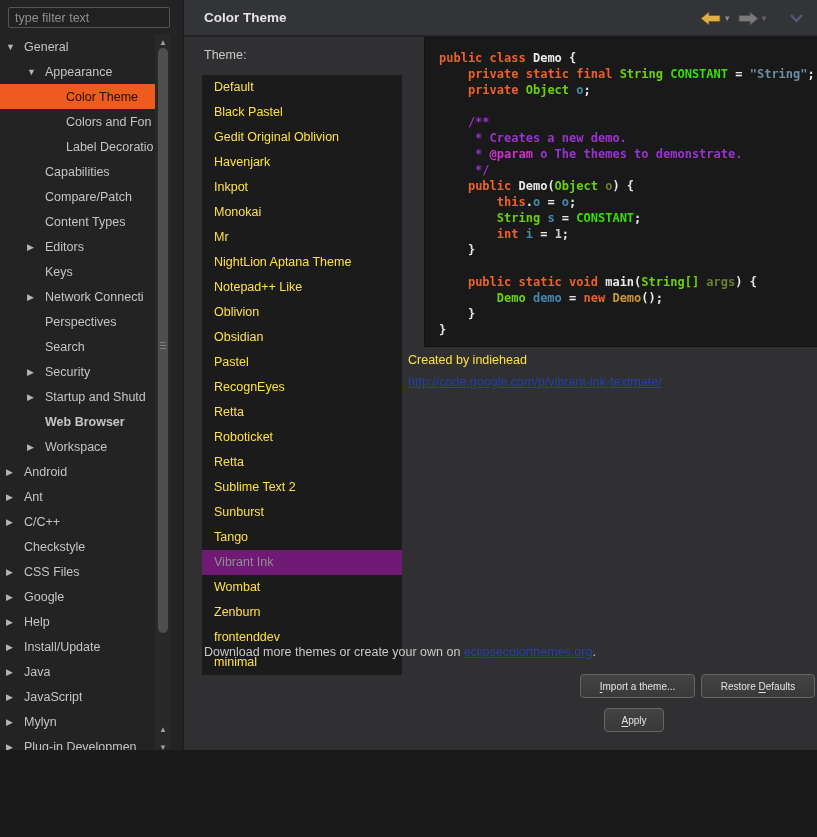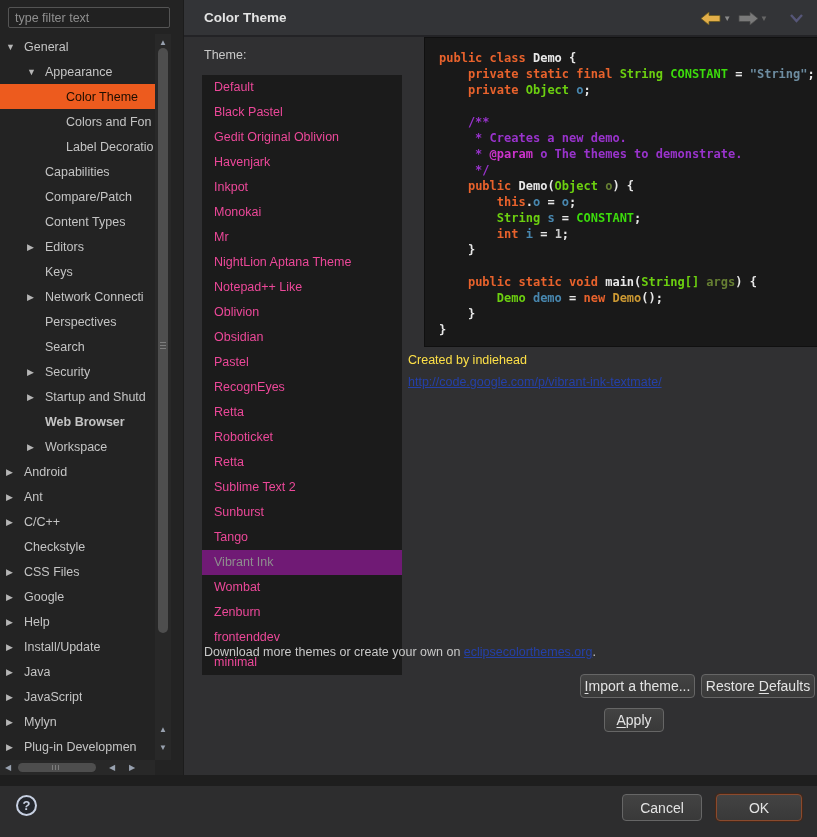--- a/index.html
+++ b/index.html
@@ -1,18 +1,18 @@
 <!DOCTYPE html>
 <html><head>
 <meta charset="utf-8">
 <style>
   * { margin:0; padding:0; box-sizing:border-box; }
   html,body { background:#1a1a1a; }
   body { font-family:"Liberation Sans", sans-serif; }
-  .app { position:relative; width:817px; height:837px; background:#2a2a2a; overflow:hidden; }
+  .app { position:relative; width:817px; height:750px; background:#2a2a2a; overflow:hidden; }
 
   
   .left-panel { position:absolute; left:0; top:0; width:183px; height:775px; background:#232323; }
   .filter-input { position:absolute; left:8px; top:7px; width:162px; height:21px;
     background:#212121; border:1px solid #545454; border-radius:2px; color:#cfcfcf;
     font-size:12.5px; padding:0 6px; font-family:"Liberation Sans", sans-serif; }
   .filter-input::placeholder { color:#8f8f8f; }
   .tree { position:absolute; left:0; top:34px; width:155px; height:726px; overflow:hidden; }
   .tree-row { display:flex; align-items:center; height:25px; color:#c4c4c4; font-size:12.5px; white-space:nowrap; cursor:default; }
   .tree-row.selected { background:#ed5b1e; color:#1d0e00; }
@@ -36,35 +36,35 @@
   .pane-header { position:absolute; left:0; top:0; width:100%; height:37px; background:#333437; border-bottom:2px solid #232326; display:flex; align-items:center; }
   .pane-title { color:#e4e4e4; font-size:13.5px; font-weight:bold; margin-left:20px; }
   .nav-icons { position:absolute; right:13px; top:0; height:37px; display:flex; align-items:center; gap:7px; }
   .nav-group { display:flex; align-items:center; gap:2px; }
   .dd-tri { font-size:8px; color:#8a8a8a; }
   .dd-tri.dim { color:#666; }
   .chevron-wrap { margin-left:14px; display:flex; align-items:center; }
 
   .theme-label { position:absolute; left:20px; top:48px; color:#c9c9c9; font-size:12.5px; }
   .theme-list { position:absolute; left:18px; top:75px; width:200px; height:600px; background:#1b1b1b; overflow:hidden; }
-  .theme-item { height:25px; line-height:25px; padding-left:12px; color:#ec4899; font-size:12.5px; cursor:default; white-space:nowrap; }
+  .theme-item { height:25px; line-height:25px; padding-left:12px; color:#fde047; font-size:12.5px; cursor:default; white-space:nowrap; }
   .theme-item.selected { background:#701a75; color:#8e8e8e; }
 
   .preview { position:absolute; left:240px; top:37px; width:398px; height:310px; background:#191919; border:1px solid #101010; overflow:hidden; padding:12px 0 0 14px; }
   .code-line { font-family:"DejaVu Sans Mono", monospace; font-size:12px; font-weight:bold; line-height:16px; white-space:pre; }
 
   .created-by { position:absolute; left:224px; top:353px; color:#fde047; font-size:12.5px; }
   .theme-link { position:absolute; left:224px; top:375px; font-size:12.5px; text-decoration:underline; cursor:pointer; }
 
   .download-line { position:absolute; left:20px; top:645px; font-size:12.5px; color:#c9c9c9; white-space:nowrap; }
   .download-line a { text-decoration:underline; cursor:pointer; }
 
   .btn { position:absolute; display:flex; align-items:center; justify-content:center;
     background:linear-gradient(#434343,#393939); border:1px solid #666666; border-radius:4px;
-    color:#e3e3e3; font-size:14px; cursor:pointer; }
+    color:#e3e3e3; font-size:10px; cursor:pointer; }
   .btn u { text-decoration:underline; text-underline-offset:2px; }
   .btn-import { left:396px; top:674px; width:115px; height:24px; }
   .btn-restore { left:517px; top:674px; width:114px; height:24px; }
   .btn-apply { left:420px; top:708px; width:60px; height:24px; }
 
   
   .dark-strip { position:absolute; left:0; top:775px; width:817px; height:11px; background:#1e1e1e; }
   .footer { position:absolute; left:0; top:786px; width:817px; height:51px; background:#2d2d2e; }
   .help-btn { position:absolute; left:16px; top:9px; width:21px; height:21px; border:2px solid #c7d0e2; border-radius:50%;
     color:#c7d0e2; font-weight:bold; font-size:13px; display:flex; align-items:center; justify-content:center; cursor:pointer; background:#23262c; }

